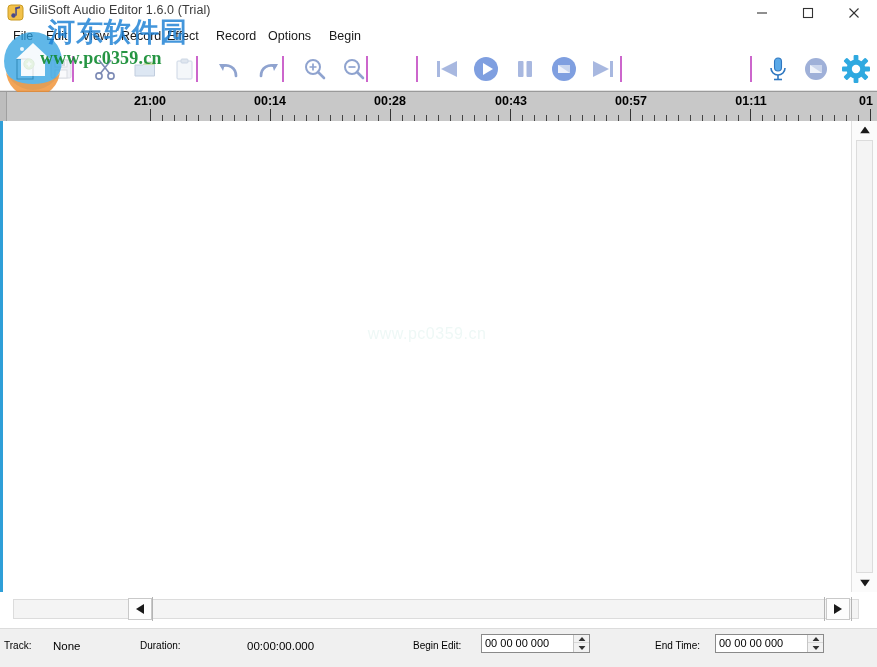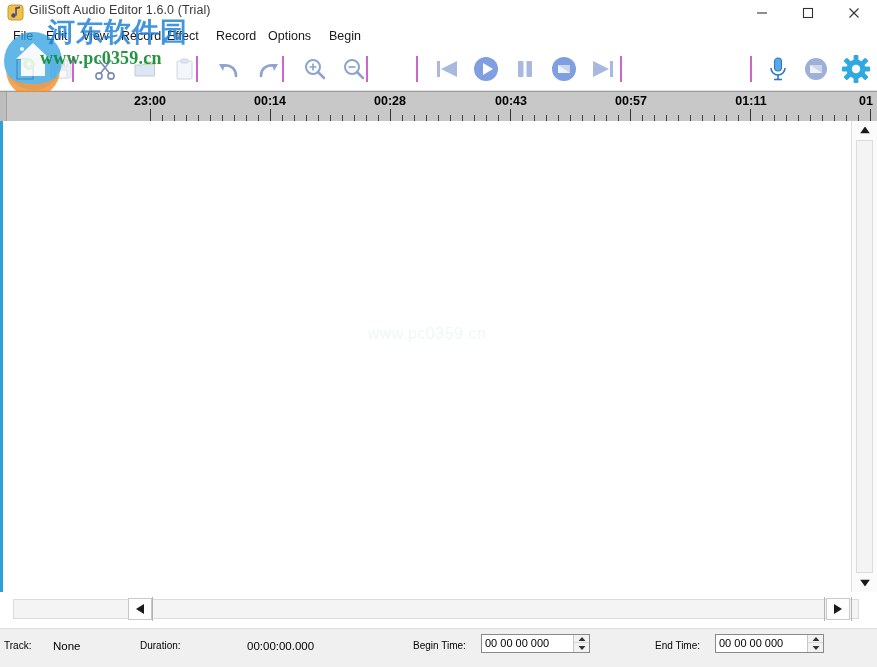--- a/index.html
+++ b/index.html
@@ -361,21 +361,21 @@
         <span class="tick-minor" style="left: 786px;"></span>
         <span class="tick-minor" style="left: 798px;"></span>
         <span class="tick-minor" style="left: 810px;"></span>
         <span class="tick-minor" style="left: 822px;"></span>
         <span class="tick-minor" style="left: 834px;"></span>
         <span class="tick-minor" style="left: 846px;"></span>
         <span class="tick-minor" style="left: 858px;"></span>
         <span class="tick-major" style="left: 870px;"></span>
       </div>
     <div id="ruler-labels">
-        <span class="ruler-label" style="left: 150px;">23:00</span>
+        <span class="ruler-label" style="left: 150px;">21:00</span>
         <span class="ruler-label" style="left: 270px;">00:14</span>
         <span class="ruler-label" style="left: 390px;">00:28</span>
         <span class="ruler-label" style="left: 511px;">00:43</span>
         <span class="ruler-label" style="left: 631px;">00:57</span>
         <span class="ruler-label" style="left: 751px;">01:11</span>
         <span class="ruler-label" style="left: 866px;">01</span>
       </div>
   </div>
 
   <div class="canvas">
@@ -412,21 +412,21 @@
     <span class="hsb-pipe" style="left:824px"></span>
     <span class="hsb-pipe" style="left:851px"></span>
   </div>
 
   <div class="statusbar">
     <span class="st-label" style="left:4px">Track:</span>
     <span class="st-value" style="left:53px">None</span>
     <span class="st-label" style="left:140px">Duration:</span>
     <span class="st-value" style="left:247px">00:00:00.000</span>
 
-    <span class="st-label" style="left:413px">Begin Time:</span>
+    <span class="st-label" style="left:413px">Begin Edit:</span>
     <span class="st-label" style="left:655px">End Time:</span>
   </div>
 
   <div class="spin" style="left:481px">
     <span class="spin-val">00 00 00 000</span>
     <span class="spin-btns">
       <span class="spin-up">
         <svg width="7" height="4" viewBox="0 0 7 4">
             <path d="M3.5 0 L7 4 L0 4 Z" fill="#333"></path>
           </svg>

